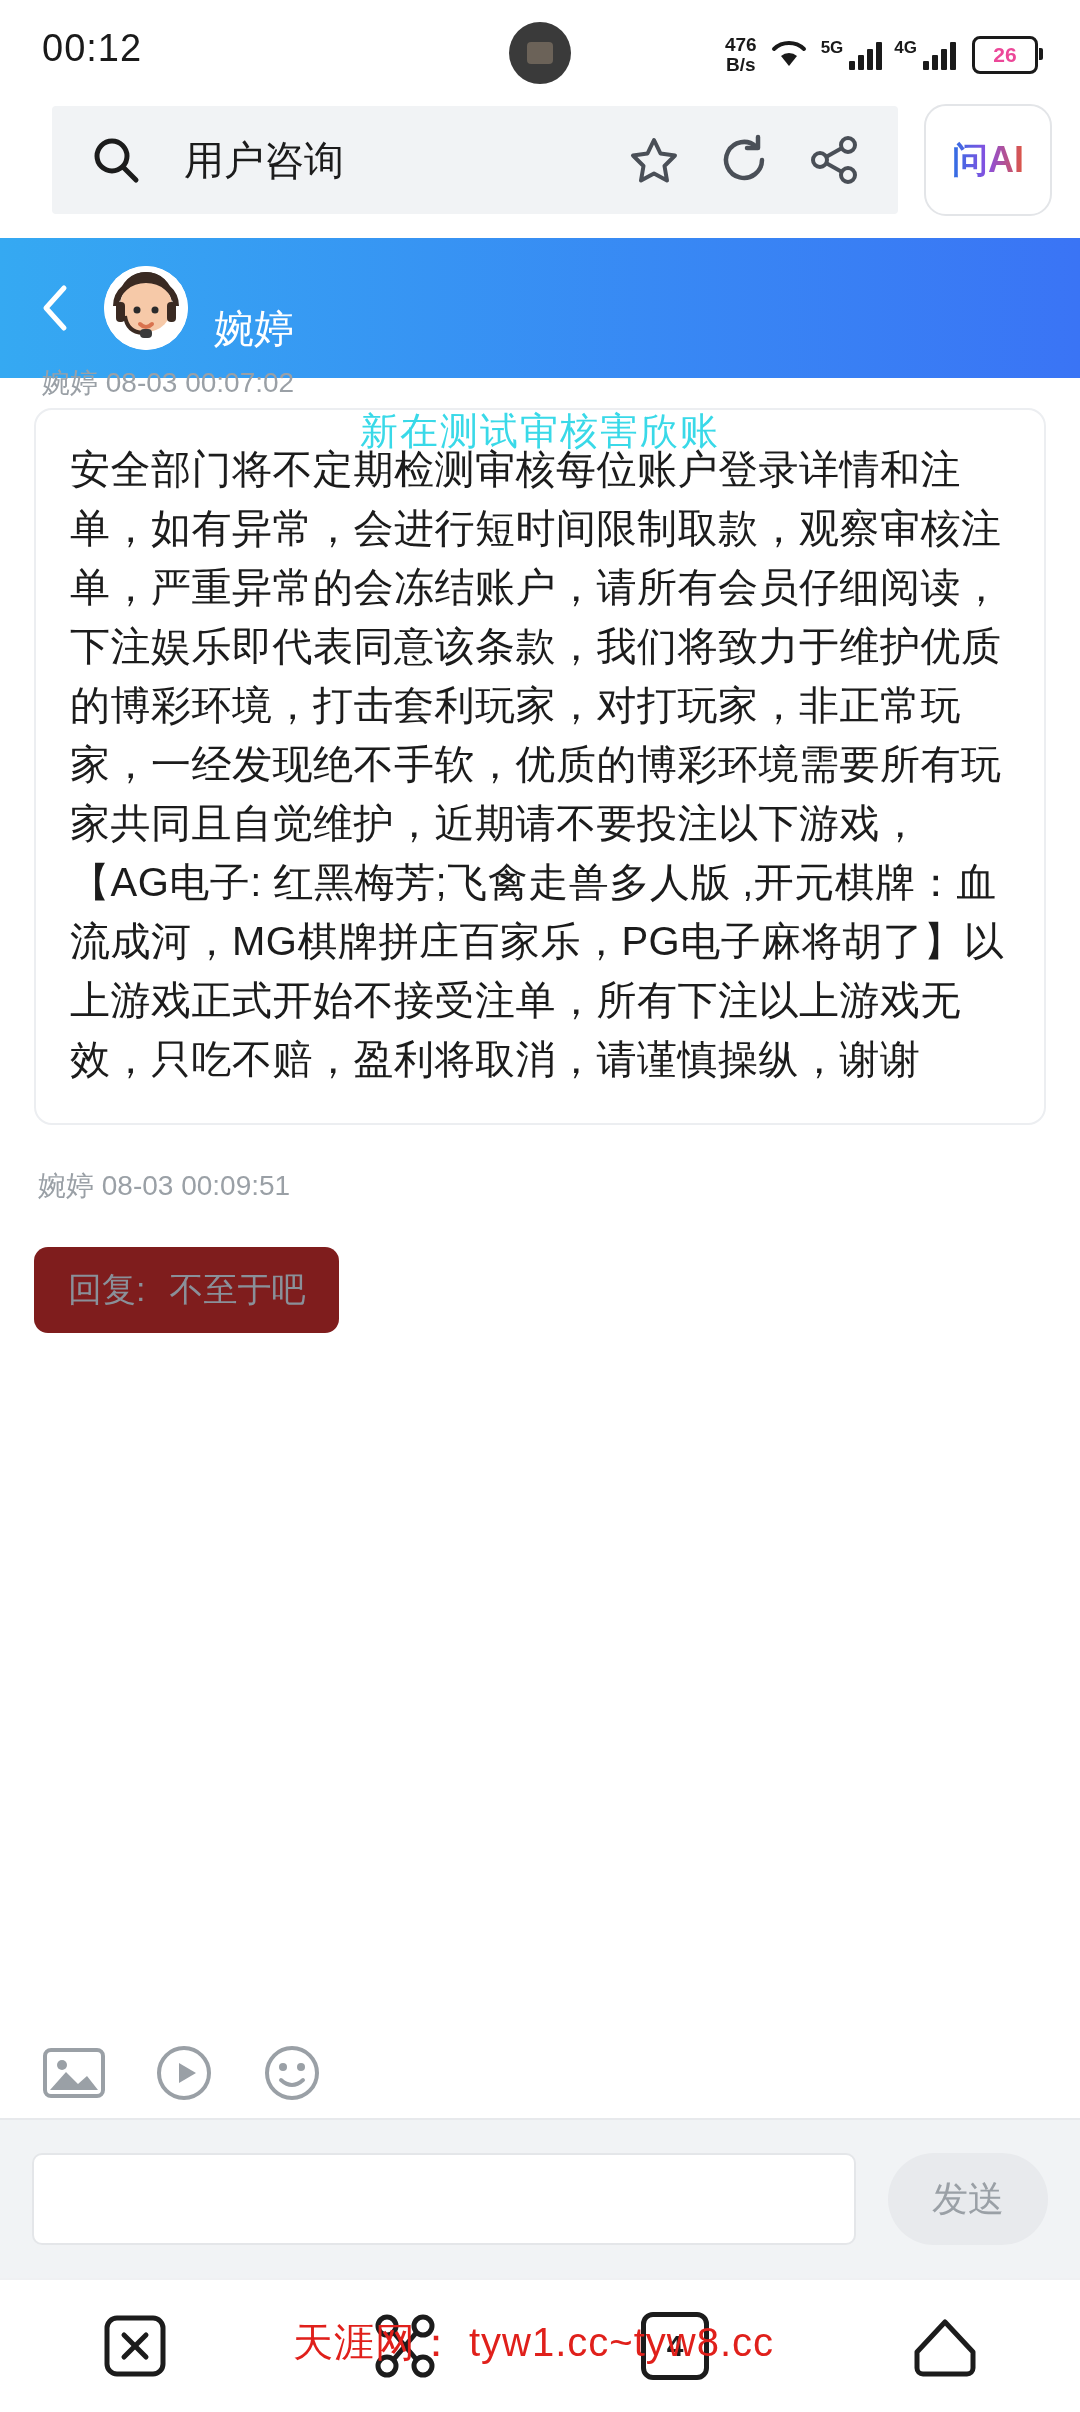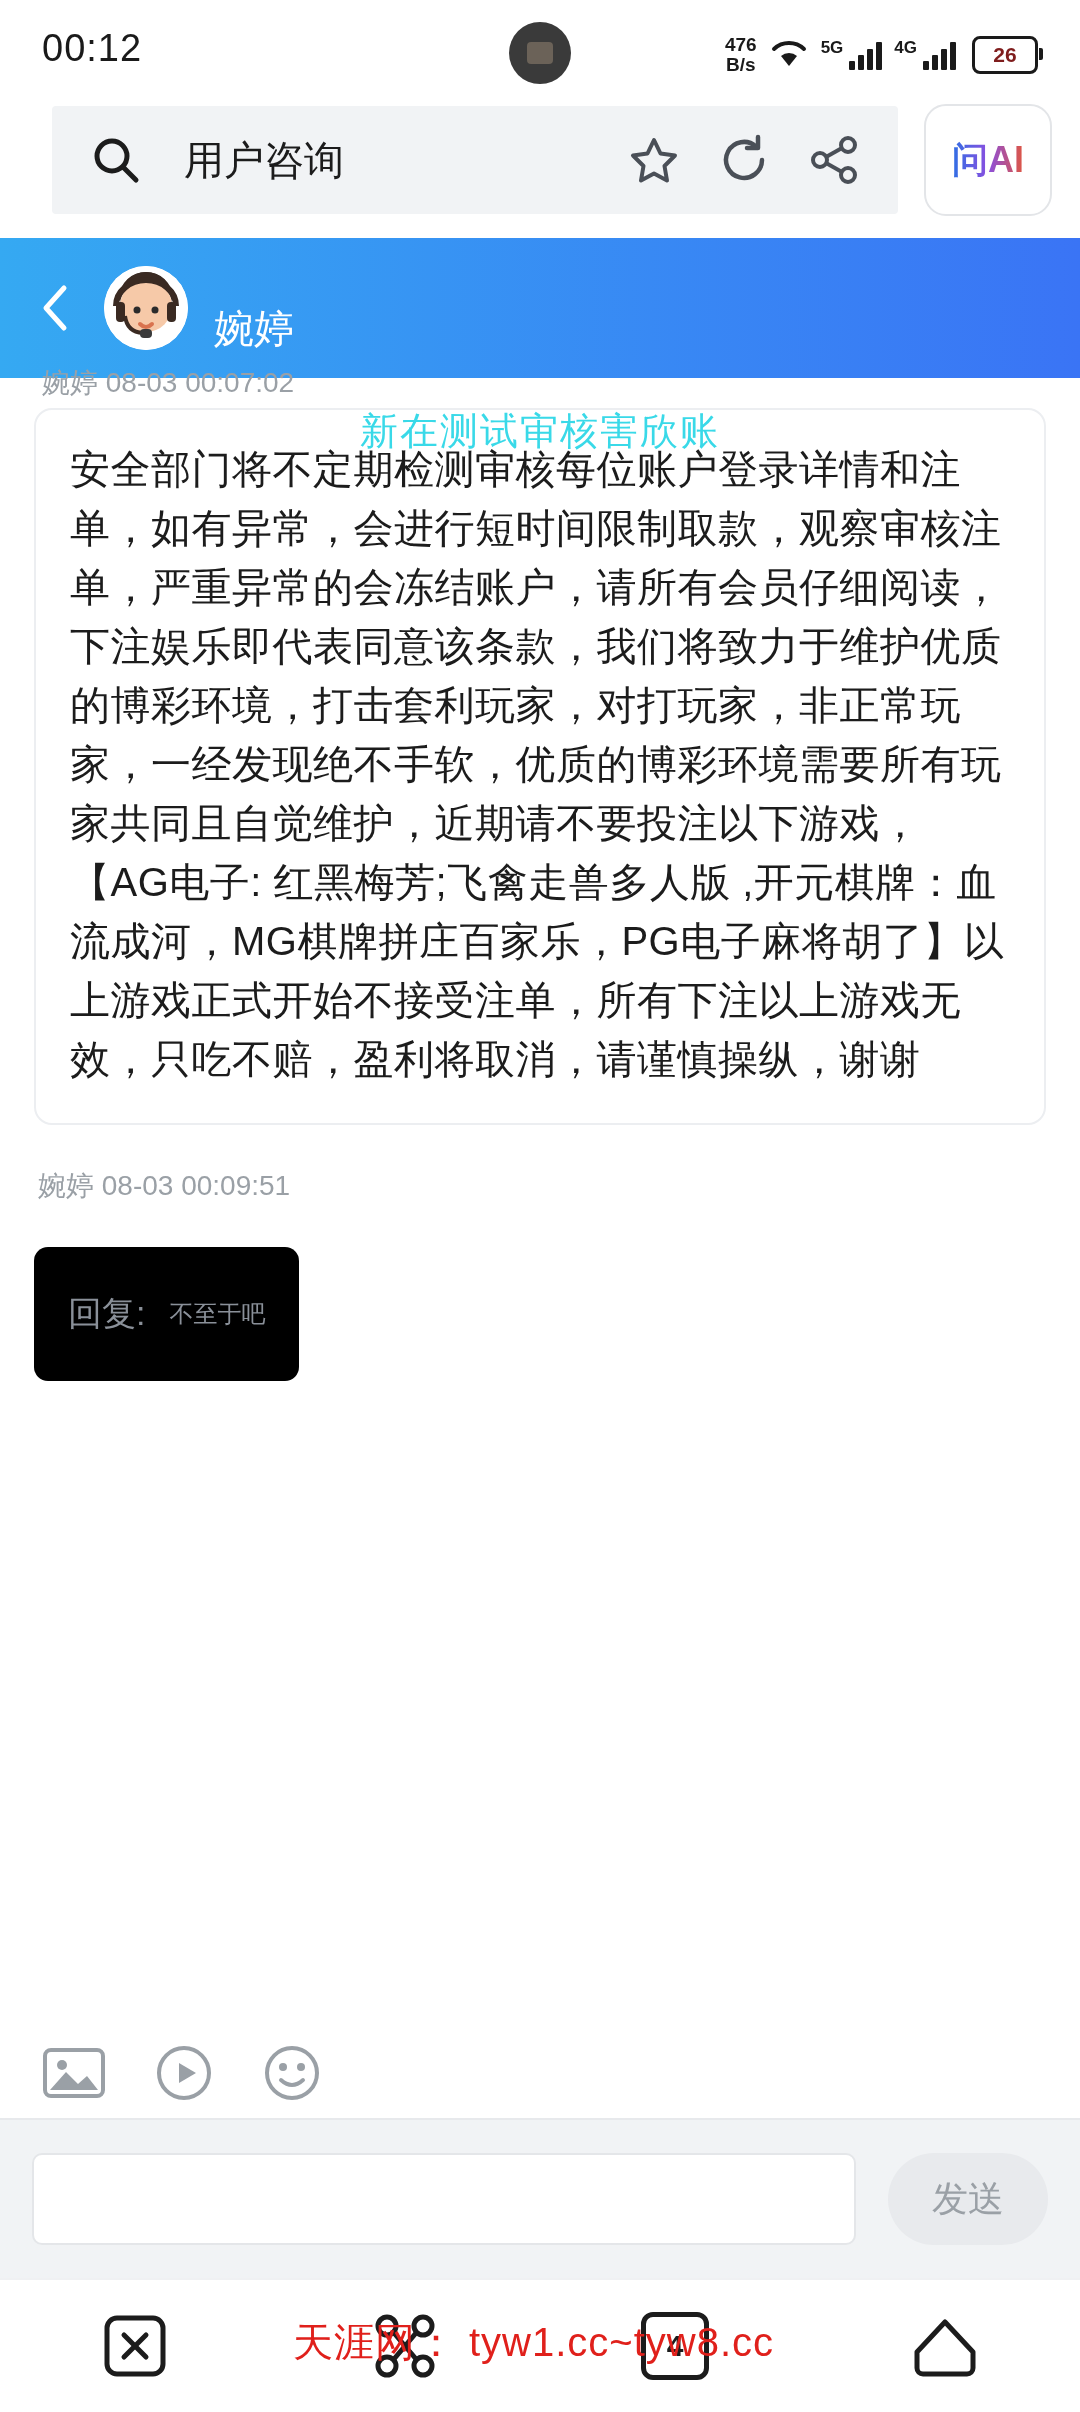--- a/index.html
+++ b/index.html
@@ -105,21 +105,21 @@
     right: -8px;
     top: 9px;
     width: 4px;
     height: 12px;
     background: #1a1a1a;
     border-radius: 0 2px 2px 0;
   }
   .battery span {
     font-size: 21px;
     font-weight: bold;
-    color: #7f1d1d;
+    color: #ec4899;
   }
 
   
   .browser-bar {
     display: flex;
     align-items: center;
     padding: 8px 28px 22px 52px;
     box-sizing: border-box;
     gap: 26px;
   }
@@ -243,28 +243,28 @@
     transform: translateX(-50%);
     font-size: 38px;
     color: #39d9e8;
     white-space: nowrap;
     letter-spacing: 2px;
     pointer-events: none;
   }
   .reply-chip {
     display: inline-flex;
     align-items: center;
-    background: #000000;
+    background: #7f1d1d;
     border-radius: 14px;
-    padding: 44px 34px;
+    padding: 20px 34px;
     margin-top: 30px;
     gap: 24px;
   }
   .reply-chip .lbl { font-size: 34px; color: #8a9099; }
-  .reply-chip .val { font-size: 24px; color: #8a9099; }
+  .reply-chip .val { font-size: 34px; color: #8a9099; }
 
   
   .compose-tools {
     display: flex;
     align-items: center;
     gap: 48px;
     padding: 0 42px;
     height: 110px;
     background: #ffffff;
     position: absolute;

